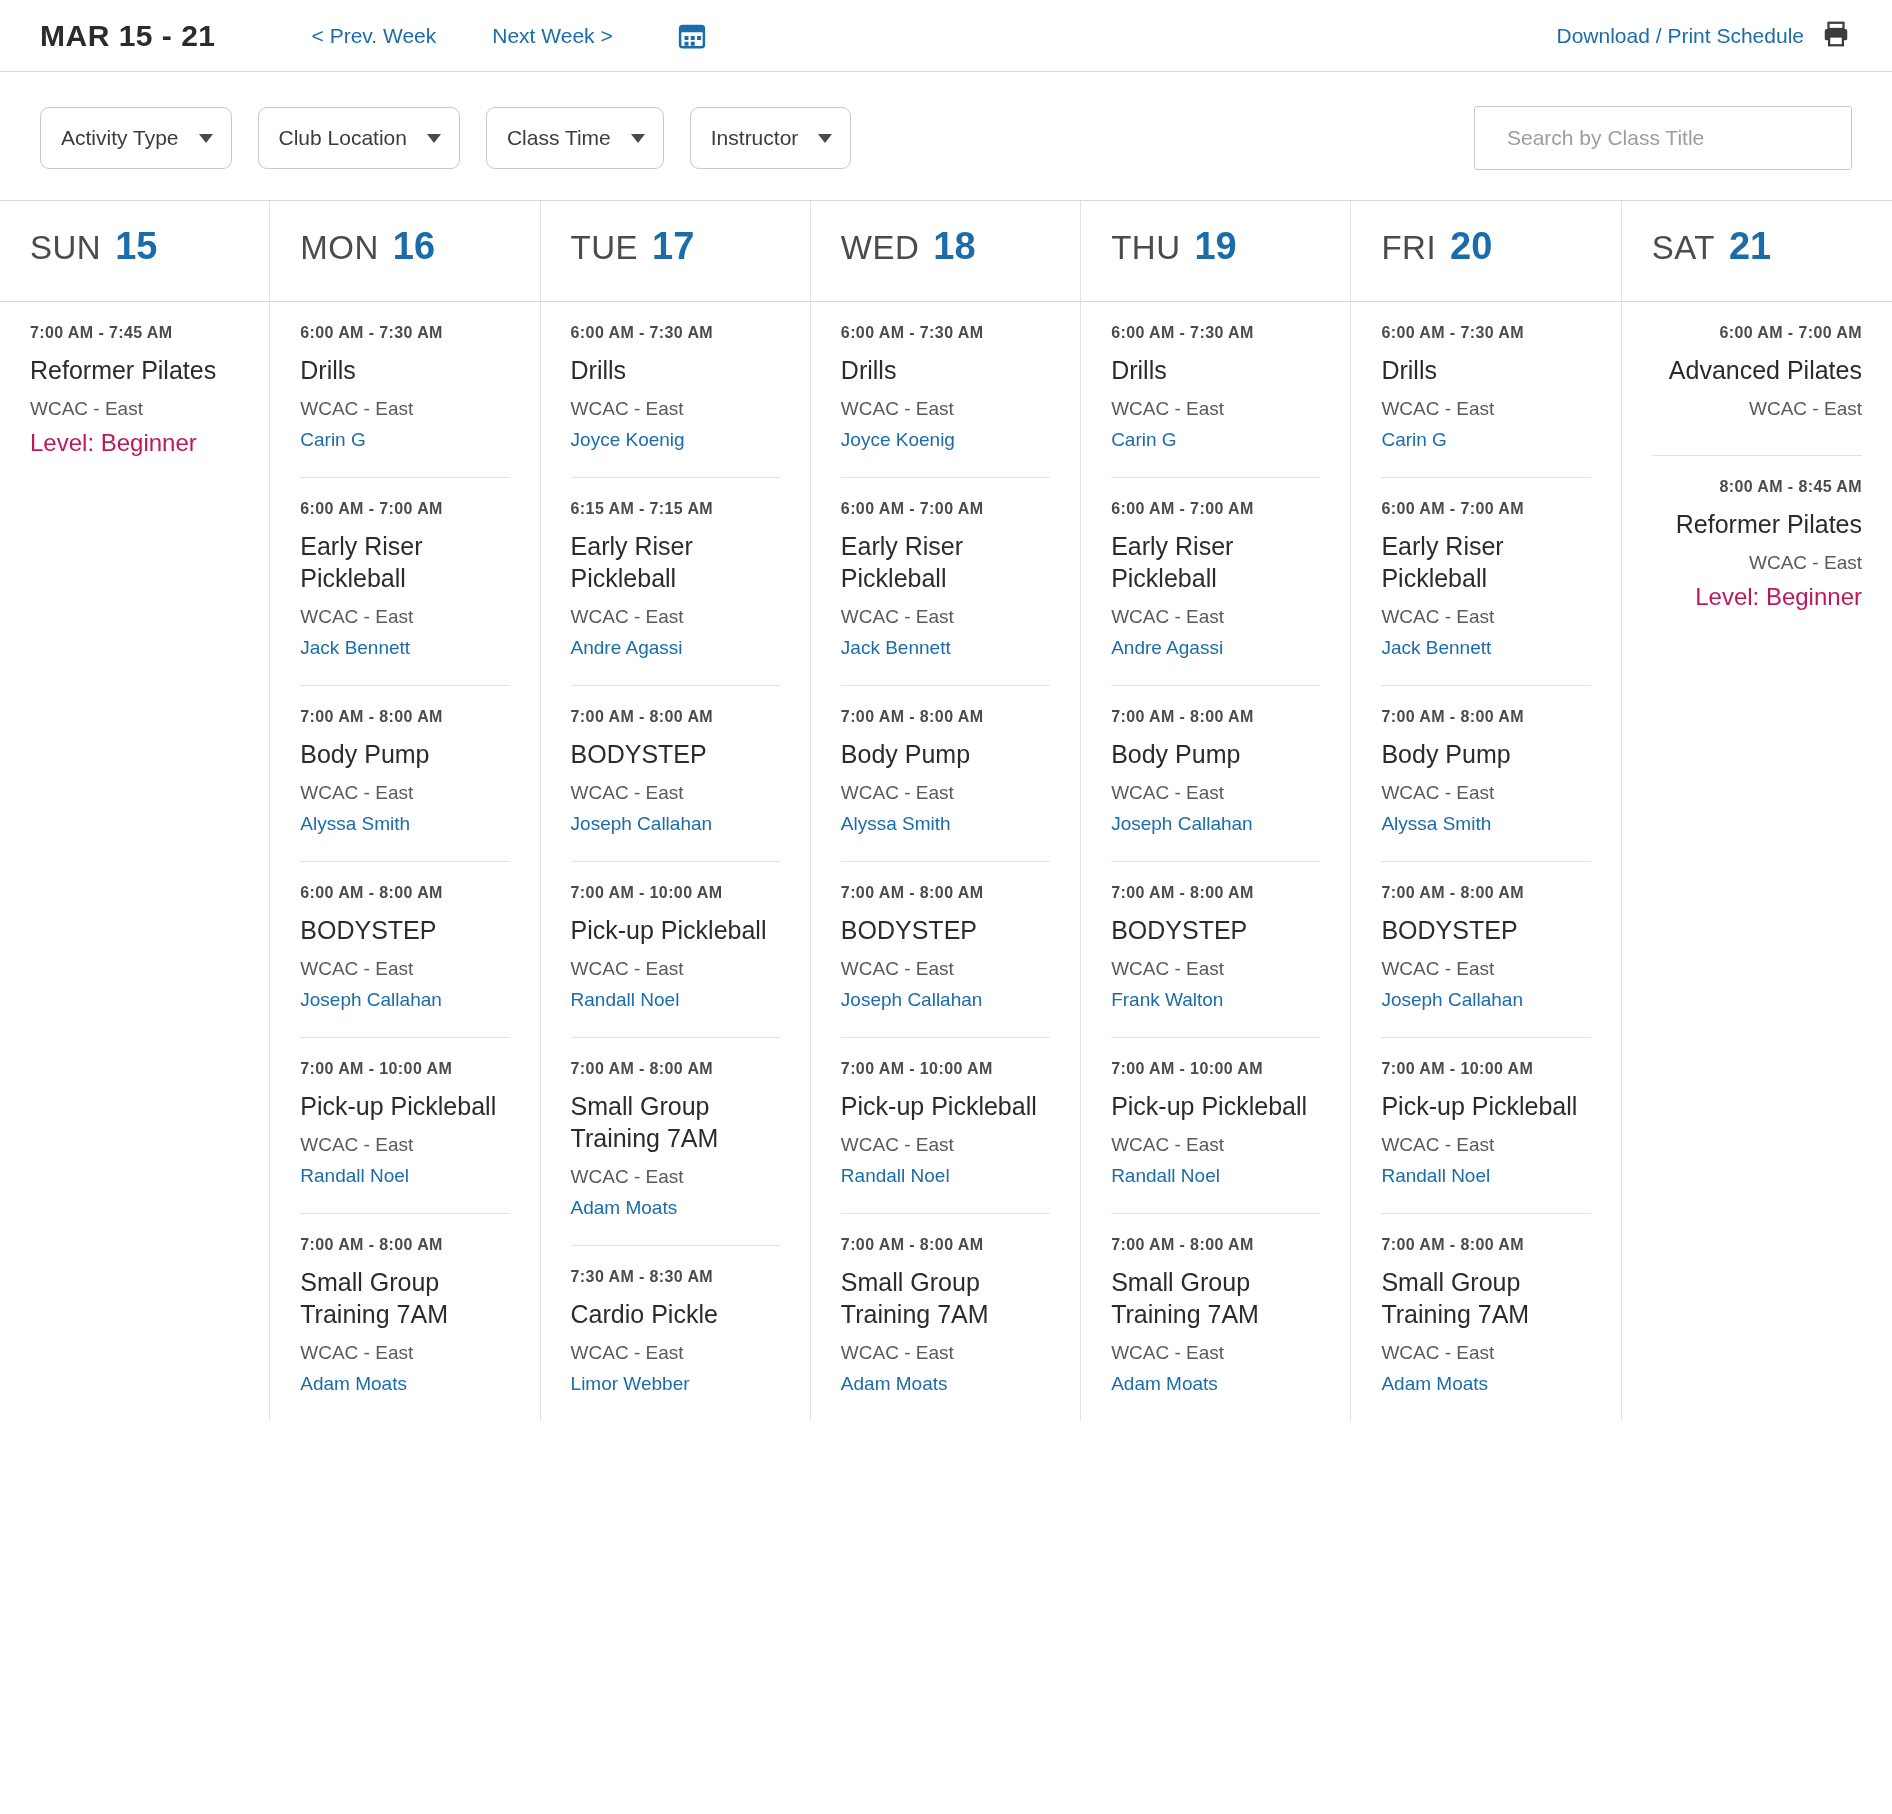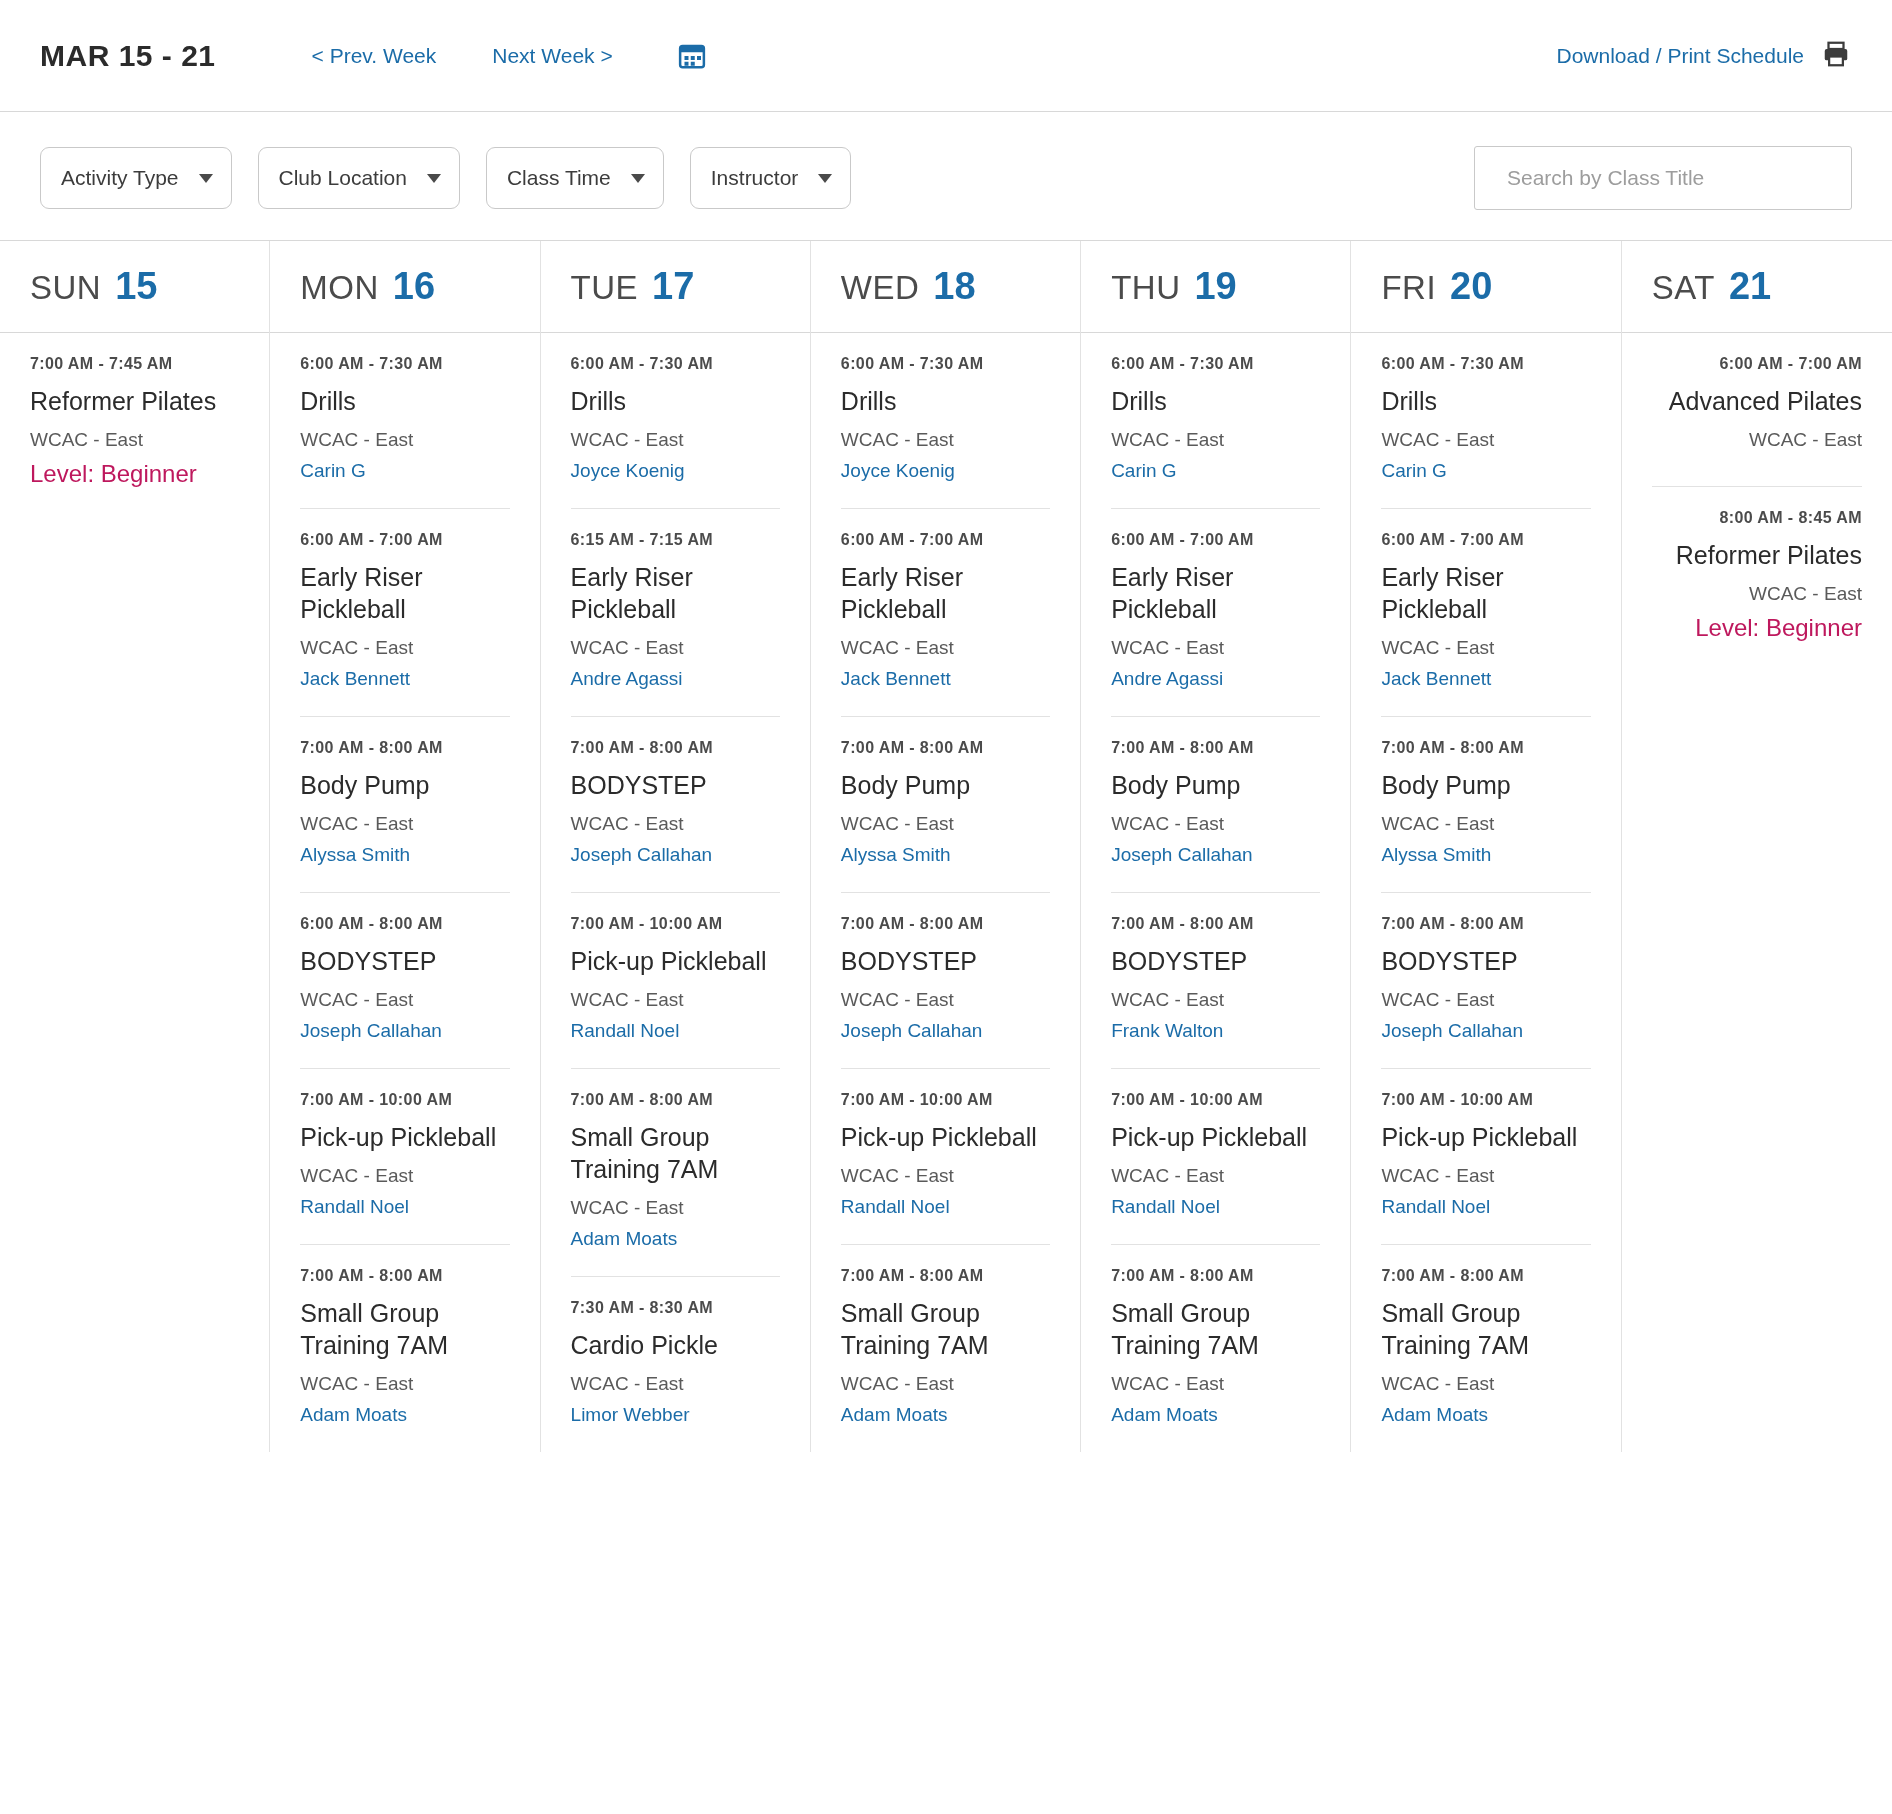--- a/index.html
+++ b/index.html
@@ -14,21 +14,21 @@
     width: 1892px;
     min-height: 1814px;
     position: relative;
     overflow: hidden;
   }
 
   
   .topbar {
     display: flex;
     align-items: center;
-    height: 112px;
+    height: 72px;
     padding: 0 40px;
     border-bottom: 1px solid #d8d8d8;
   }
   .week-title {
     font-size: 30px;
     font-weight: bold;
     letter-spacing: 0.5px;
     color: #2b2b2b;
     margin-right: 96px;
     white-space: nowrap;
@@ -113,21 +113,21 @@
   }
   .daycol {
     border-right: 1px solid #e2e2e2;
     min-width: 0;
   }
   .daycol:last-child { border-right: none; text-align: right; }
   .dayhead {
     display: flex;
     align-items: baseline;
     gap: 14px;
-    padding: 24px 22px 24px 30px;
+    padding: 24px 22px 33px 30px;
     border-bottom: 1px solid #d8d8d8;
     min-height: 78px;
   }
   .dayname {
     font-size: 33px;
     color: #4b4b4b;
     letter-spacing: 0.5px;
   }
   .daynum {
     font-size: 38px;

